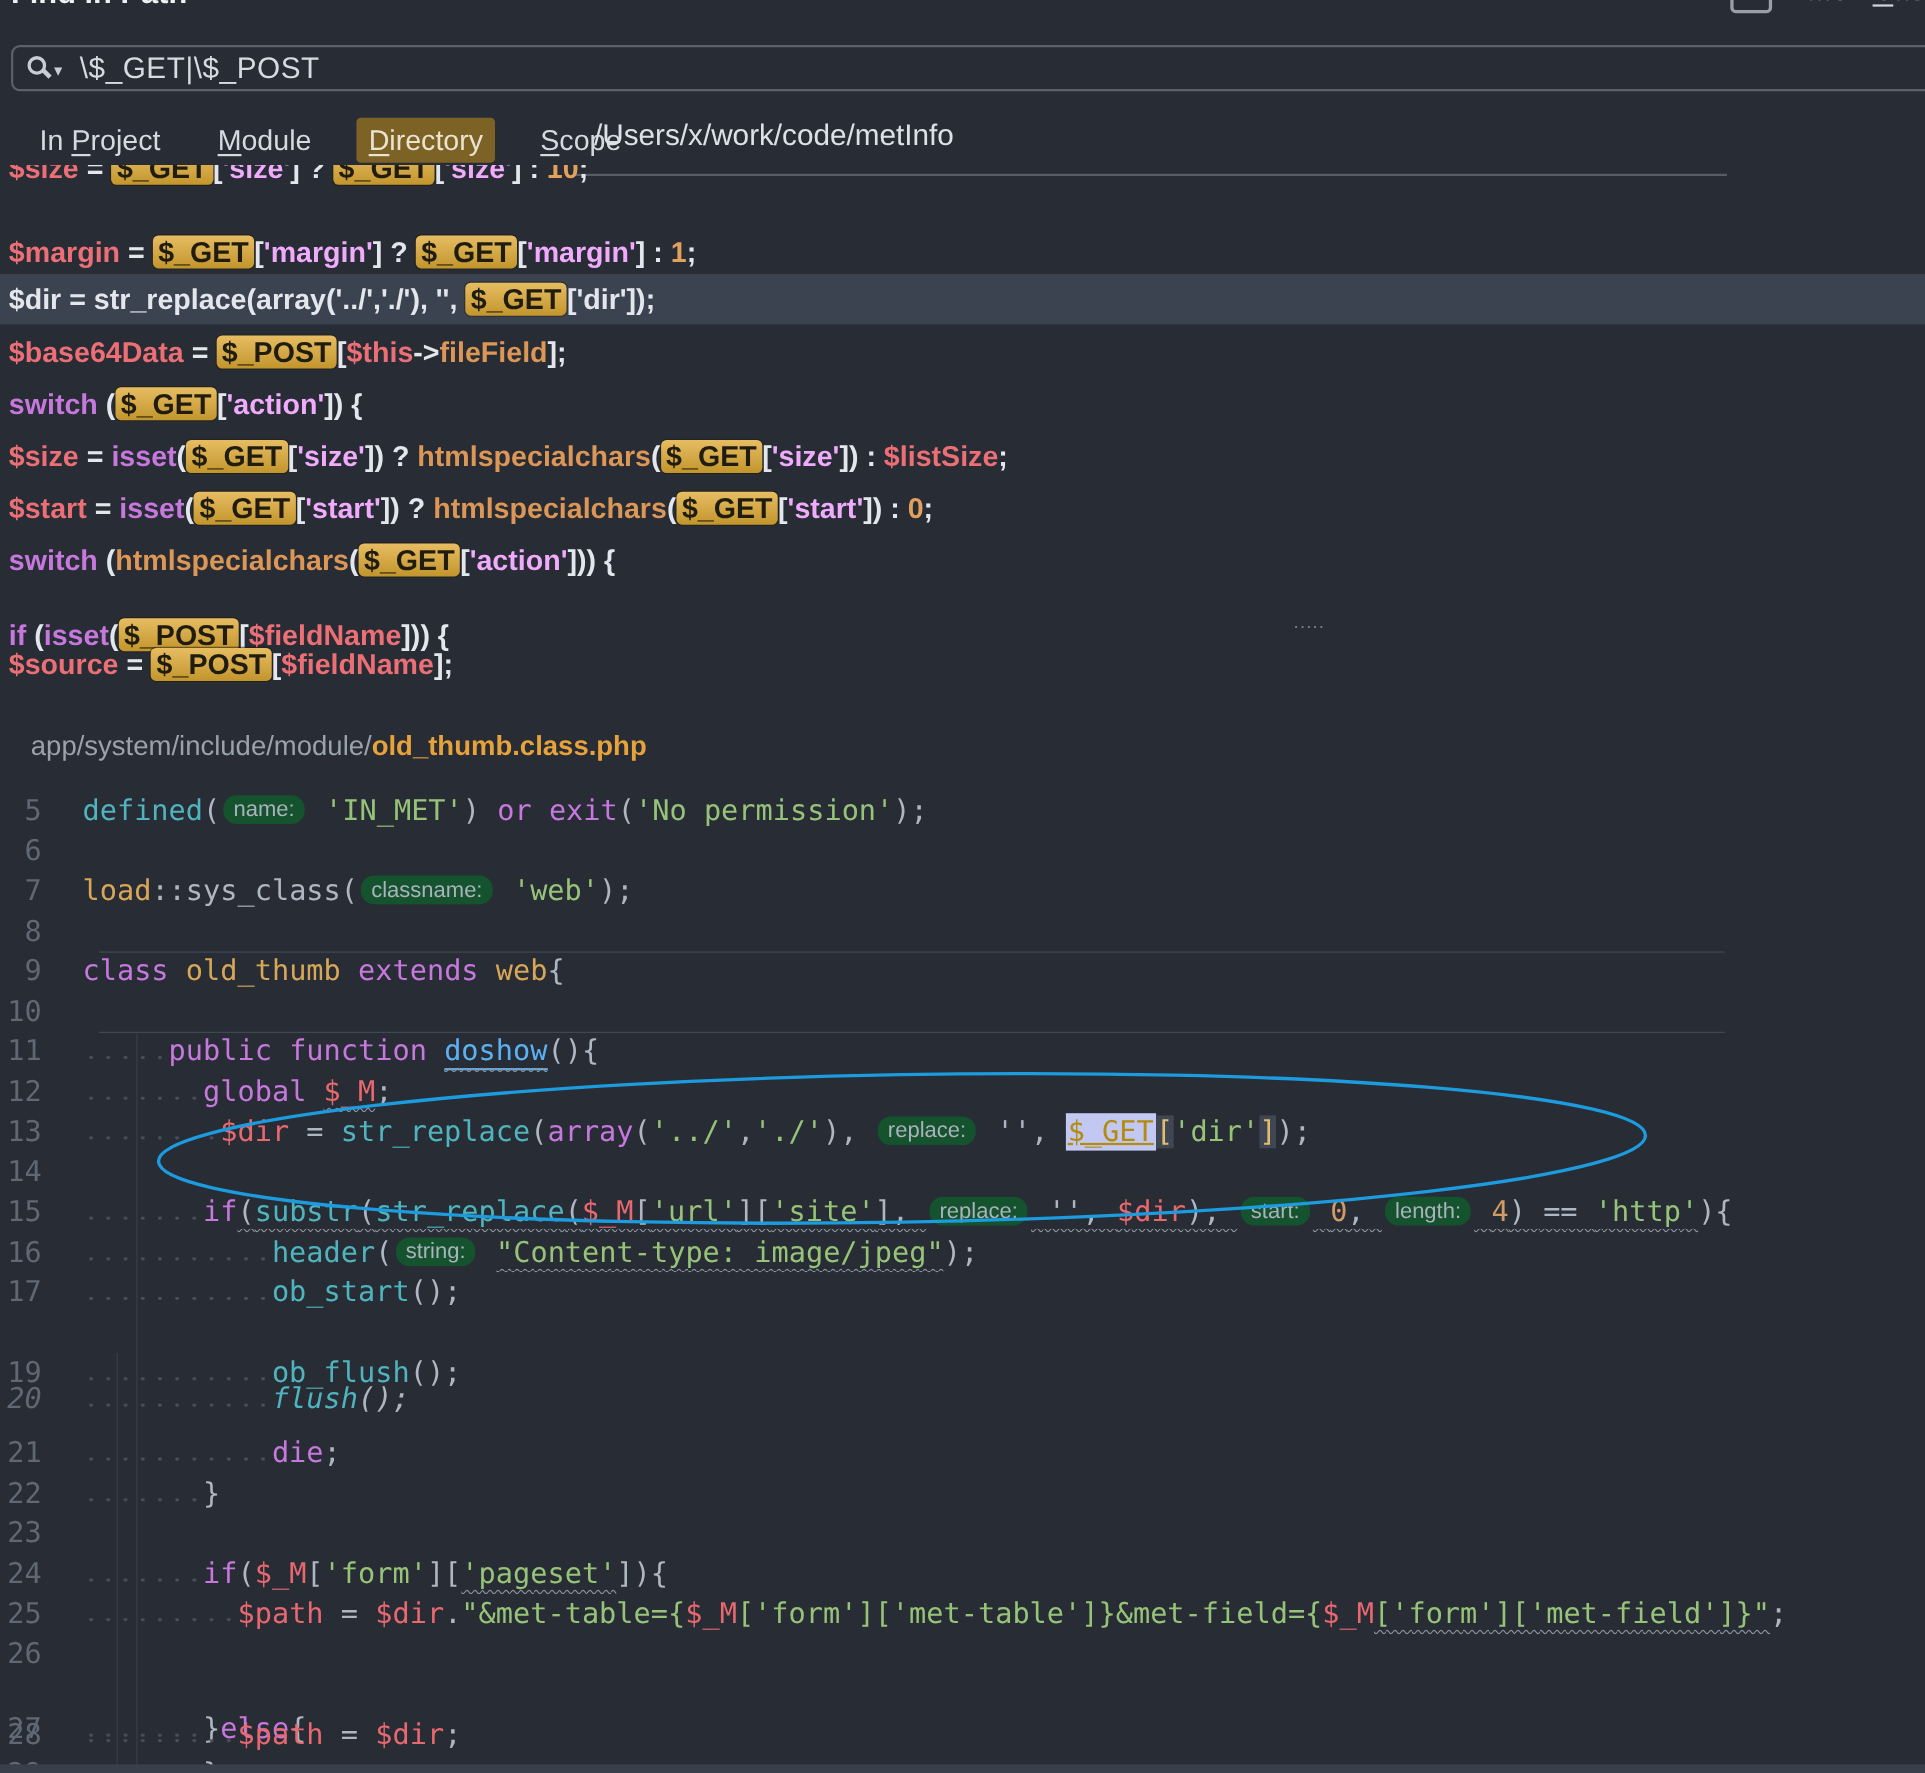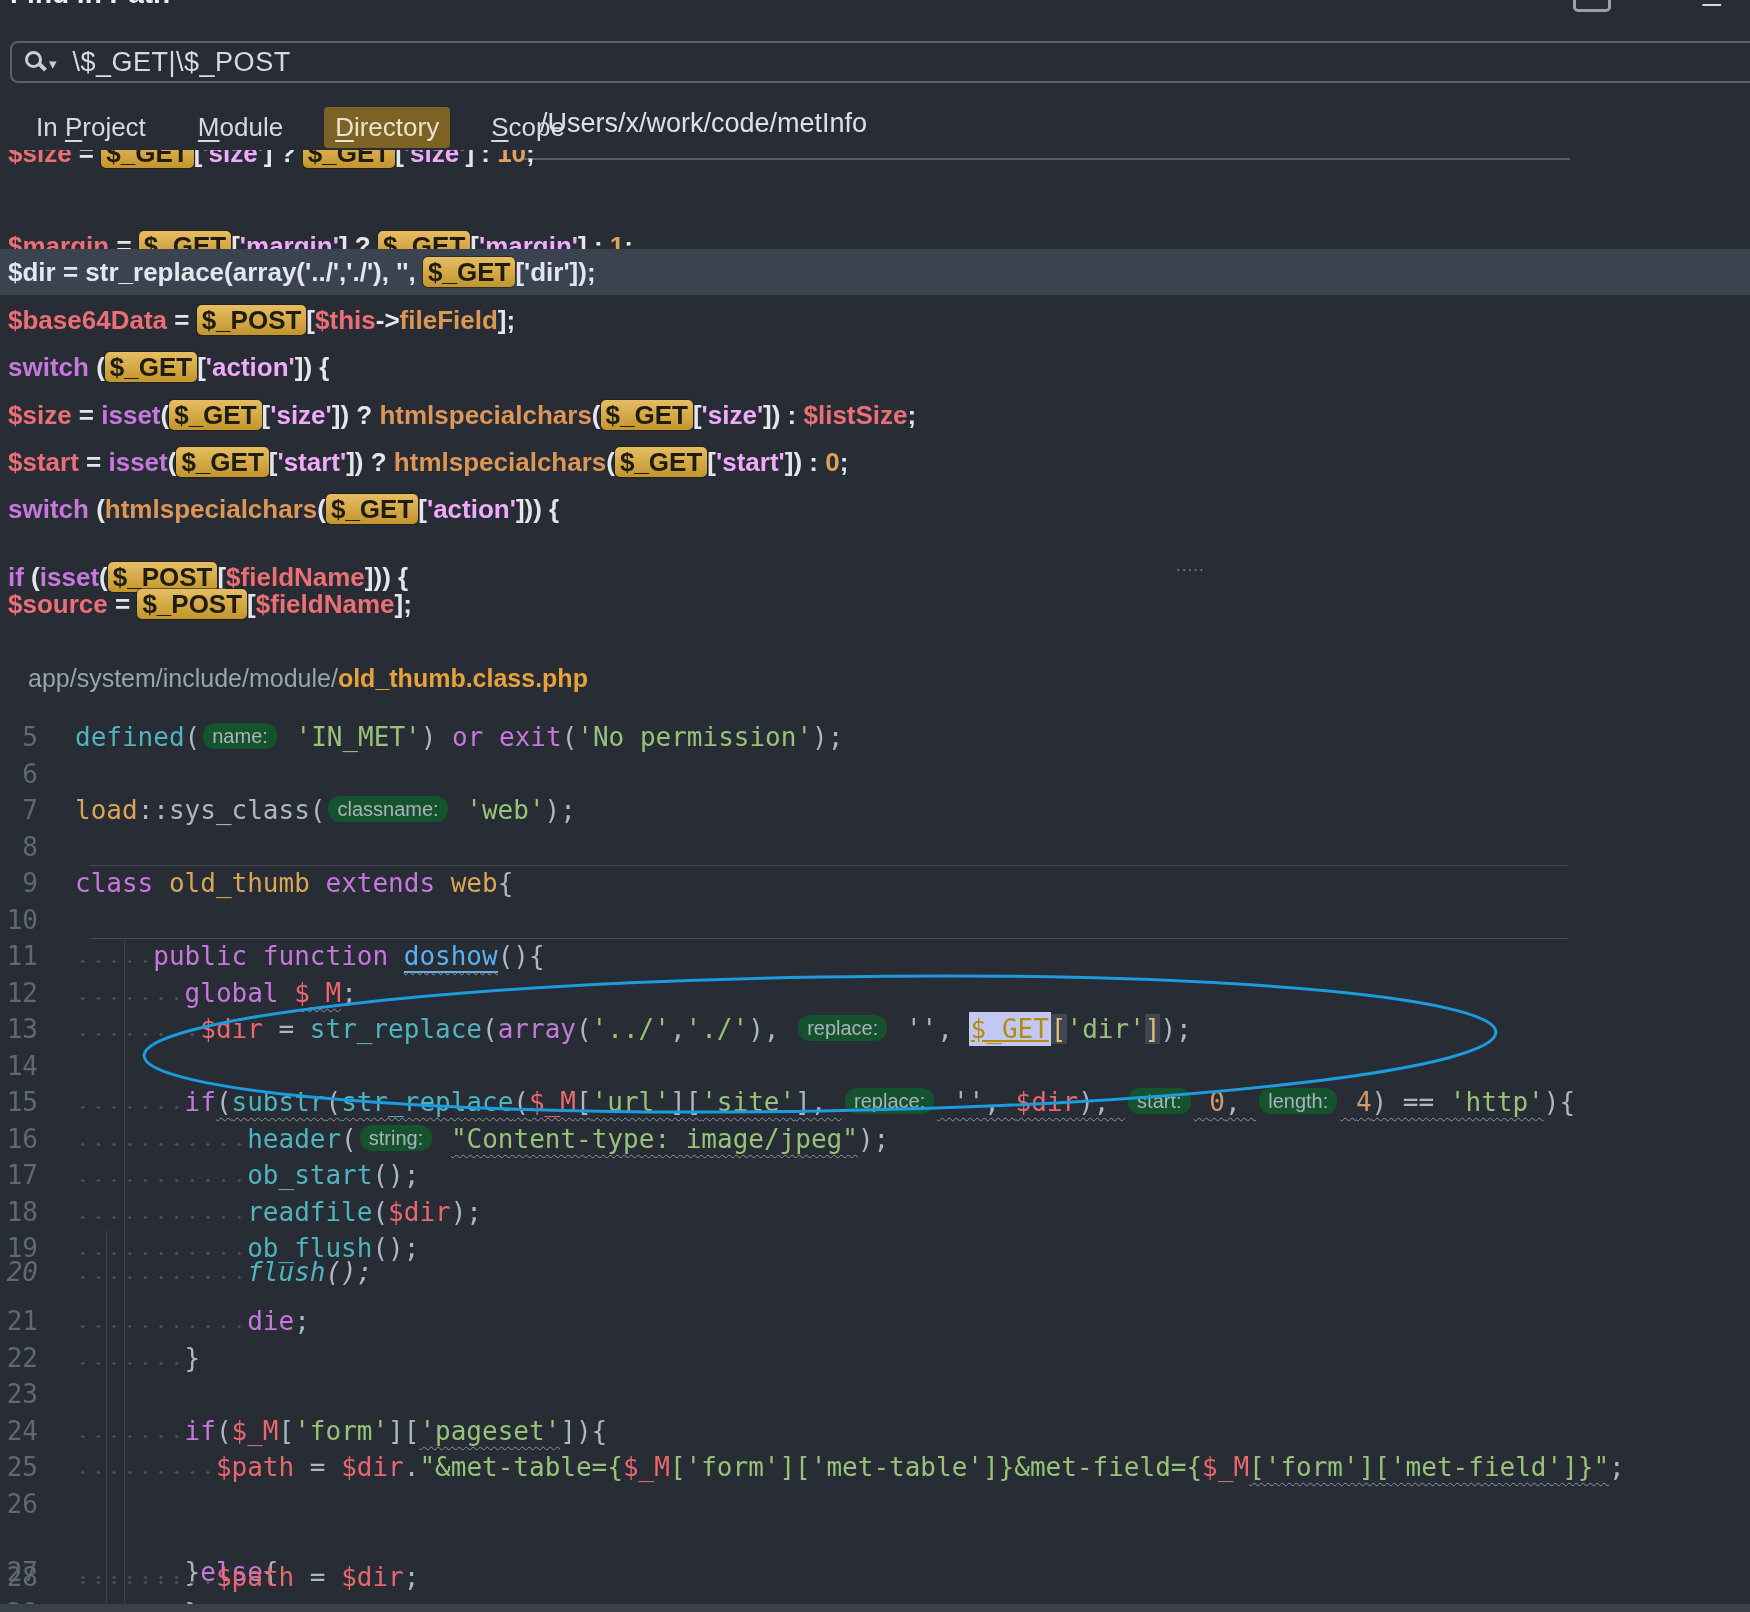--- a/index.html
+++ b/index.html
@@ -85,21 +85,21 @@
       <div class="tab"><span class="mn">M</span>odule</div>
       <div class="tab selected"><span class="mn">D</span>irectory</div>
       <div class="tab"><span class="mn">S</span>cope</div>
     </div>
   <div class="path-field">
     <span class="path-text">/Users/x/work/code/metInfo</span>
   </div>
 
   <div class="results">
       <div class="rrow" style="top: -12px;"><span class="v">$size</span><span class="w"> = </span><span class="m">$_GET</span><span class="w">[</span><span class="s">'size'</span><span class="w">] ? </span><span class="m">$_GET</span><span class="w">[</span><span class="s">'size'</span><span class="w">] : </span><span class="n">10</span><span class="w">;</span></div>
-      <div class="rrow" style="top: 64px; margin-top: 17px;"><span class="v">$margin</span><span class="w"> = </span><span class="m">$_GET</span><span class="w">[</span><span class="s">'margin'</span><span class="w">] ? </span><span class="m">$_GET</span><span class="w">[</span><span class="s">'margin'</span><span class="w">] : </span><span class="n">1</span><span class="w">;</span></div>
+      <div class="rrow" style="top: 64px;"><span class="v">$margin</span><span class="w"> = </span><span class="m">$_GET</span><span class="w">[</span><span class="s">'margin'</span><span class="w">] ? </span><span class="m">$_GET</span><span class="w">[</span><span class="s">'margin'</span><span class="w">] : </span><span class="n">1</span><span class="w">;</span></div>
       <div class="rrow-sel-bg" style="top: 99px;"></div>
       <div class="rrow" style="top: 107px;"><span class="w">$dir = str_replace(array('../','./'), '', </span><span class="m">$_GET</span><span class="w">['dir']);</span></div>
       <div class="rrow" style="top: 155px;"><span class="v">$base64Data</span><span class="w"> = </span><span class="m">$_POST</span><span class="w">[</span><span class="v">$this</span><span class="w">-&gt;</span><span class="o">fileField</span><span class="w">];</span></div>
       <div class="rrow" style="top: 202px;"><span class="k">switch</span><span class="w"> (</span><span class="m">$_GET</span><span class="w">[</span><span class="s">'action'</span><span class="w">]) {</span></div>
       <div class="rrow" style="top: 250px;"><span class="v">$size</span><span class="w"> = </span><span class="k">isset</span><span class="w">(</span><span class="m">$_GET</span><span class="w">[</span><span class="s">'size'</span><span class="w">]) ? </span><span class="o">htmlspecialchars</span><span class="w">(</span><span class="m">$_GET</span><span class="w">[</span><span class="s">'size'</span><span class="w">]) : </span><span class="v">$listSize</span><span class="w">;</span></div>
       <div class="rrow" style="top: 297px;"><span class="v">$start</span><span class="w"> = </span><span class="k">isset</span><span class="w">(</span><span class="m">$_GET</span><span class="w">[</span><span class="s">'start'</span><span class="w">]) ? </span><span class="o">htmlspecialchars</span><span class="w">(</span><span class="m">$_GET</span><span class="w">[</span><span class="s">'start'</span><span class="w">]) : </span><span class="n">0</span><span class="w">;</span></div>
       <div class="rrow" style="top: 344px;"><span class="k">switch</span><span class="w"> (</span><span class="o">htmlspecialchars</span><span class="w">(</span><span class="m">$_GET</span><span class="w">[</span><span class="s">'action'</span><span class="w">])) {</span></div>
       <div class="rrow" style="top: 412px;"><span class="k">if</span><span class="w"> (</span><span class="k">isset</span><span class="w">(</span><span class="m">$_POST</span><span class="w">[</span><span class="v">$fieldName</span><span class="w">])) {</span></div>
       <div class="rrow" style="top: 439px;"><span class="v">$source</span><span class="w"> = </span><span class="m">$_POST</span><span class="w">[</span><span class="v">$fieldName</span><span class="w">];</span></div>
     </div>
@@ -116,21 +116,20 @@
       <div class="line" style="top: 868px;"><span class="gut">9</span><span class="ltxt"><span class="pk">class</span><span class="pw"> </span><span class="pg">old_thumb</span><span class="pw"> </span><span class="pk">extends</span><span class="pw"> </span><span class="pg">web</span><span class="pw">{</span></span></div>
       <div class="line" style="top: 904.5px;"><span class="gut">10</span><span class="ltxt"></span></div>
       <div class="sep" style="top: 938px;"></div>
       <div class="line" style="top: 941px;"><span class="gut">11</span><span class="ltxt"><span class="ind">     </span><span class="pk">public</span><span class="pw"> </span><span class="pk">function</span><span class="pw"> </span><span class="pb u sq">doshow</span><span class="pw">(){</span></span></div>
       <div class="line" style="top: 977.5px;"><span class="gut">12</span><span class="ltxt"><span class="ind">       </span><span class="pk">global</span><span class="pw"> </span><span class="pv sq">$_M</span><span class="pw">;</span></span></div>
       <div class="line" style="top: 1014px;"><span class="gut">13</span><span class="ltxt"><span class="ind">        </span><span class="pv">$dir</span><span class="pw"> = </span><span class="pf">str_replace</span><span class="pw">(</span><span class="pk">array</span><span class="pw">(</span><span class="ps">'../'</span><span class="pw">,</span><span class="ps">'./'</span><span class="pw">), </span><span class="pill">replace:</span><span class="pw"> '', </span><span class="hl">$_GET</span><span class="pbr">[</span><span class="ps">'dir'</span><span class="pbr">]</span><span class="pw">);</span></span></div>
       <div class="line" style="top: 1050.5px;"><span class="gut">14</span><span class="ltxt"></span></div>
       <div class="line" style="top: 1087px;"><span class="gut">15</span><span class="ltxt"><span class="ind">       </span><span class="pk">if</span><span class="pw sq">(</span><span class="pf sq">substr</span><span class="pw sq">(</span><span class="pf sq">str_replace</span><span class="pw sq">(</span><span class="pv sq">$_M</span><span class="pw sq">[</span><span class="ps sq">'url'</span><span class="pw sq">][</span><span class="ps sq">'site'</span><span class="pw sq">], </span><span class="pill">replace:</span><span class="pw sq"> '', </span><span class="pv sq">$dir</span><span class="pw sq">), </span><span class="pill">start:</span><span class="pw sq"> </span><span class="pn sq">0</span><span class="pw sq">, </span><span class="pill">length:</span><span class="pw sq"> </span><span class="pn sq">4</span><span class="pw sq">) == </span><span class="ps sq">'http'</span><span class="pw">){</span></span></div>
       <div class="line" style="top: 1123.5px;"><span class="gut">16</span><span class="ltxt"><span class="ind">           </span><span class="pf">header</span><span class="pw">(</span><span class="pill">string:</span><span class="pw"> </span><span class="ps sq">"Content-type: image/jpeg"</span><span class="pw">);</span></span></div>
       <div class="line" style="top: 1160px;"><span class="gut">17</span><span class="ltxt"><span class="ind">           </span><span class="pf">ob_start</span><span class="pw">();</span></span></div>
-      <div class="line" style="top: 1196.5px;"><span class="gut">18</span><span class="ltxt"><span class="ind">           </span><span class="pf">readfile</span><span class="pw">(</span><span class="pv">$dir</span><span class="pw">);</span></span></div>
       <div class="line" style="top: 1233px;"><span class="gut">19</span><span class="ltxt"><span class="ind">           </span><span class="pf">ob_flush</span><span class="pw">();</span></span></div>
       <div class="line" style="top: 1257px; font-style: italic;"><span class="gut">20</span><span class="ltxt"><span class="ind">           </span><span class="pf">flush</span><span class="pw">();</span></span></div>
       <div class="line" style="top: 1306px;"><span class="gut">21</span><span class="ltxt"><span class="ind">           </span><span class="pk">die</span><span class="pw">;</span></span></div>
       <div class="line" style="top: 1342.5px;"><span class="gut">22</span><span class="ltxt"><span class="ind">       </span><span class="pw">}</span></span></div>
       <div class="line" style="top: 1379px; padding-left: 40px;"><span class="gut">23</span><span class="ltxt"></span></div>
       <div class="line" style="top: 1415.5px;"><span class="gut">24</span><span class="ltxt"><span class="ind">       </span><span class="pk">if</span><span class="pw">(</span><span class="pv">$_M</span><span class="pw">[</span><span class="ps">'form'</span><span class="pw">][</span><span class="ps sq">'pageset'</span><span class="pw">]){</span></span></div>
       <div class="line" style="top: 1452px;"><span class="gut">25</span><span class="ltxt"><span class="ind">         </span><span class="pv">$path</span><span class="pw"> = </span><span class="pv">$dir</span><span class="pw">.</span><span class="ps">"&amp;met-table={</span><span class="pv">$_M</span><span class="ps">['form']['met-table']}&amp;met-field={</span><span class="pv">$_M</span><span class="ps sq">['form']['met-field']}"</span><span class="pw">;</span></span></div>
       <div class="line" style="top: 1488.5px;"><span class="gut">26</span><span class="ltxt"></span></div>
       <div class="line" style="top: 1525px; margin-top: 32px;"><span class="gut">27</span><span class="ltxt"><span class="ind">       </span><span class="pw">}</span><span class="pk">else</span><span class="pw">{</span></span></div>
       <div class="line" style="top: 1561.5px;"><span class="gut">28</span><span class="ltxt"><span class="ind">         </span><span class="pv">$path</span><span class="pw"> = </span><span class="pv">$dir</span><span class="pw">;</span></span></div>

